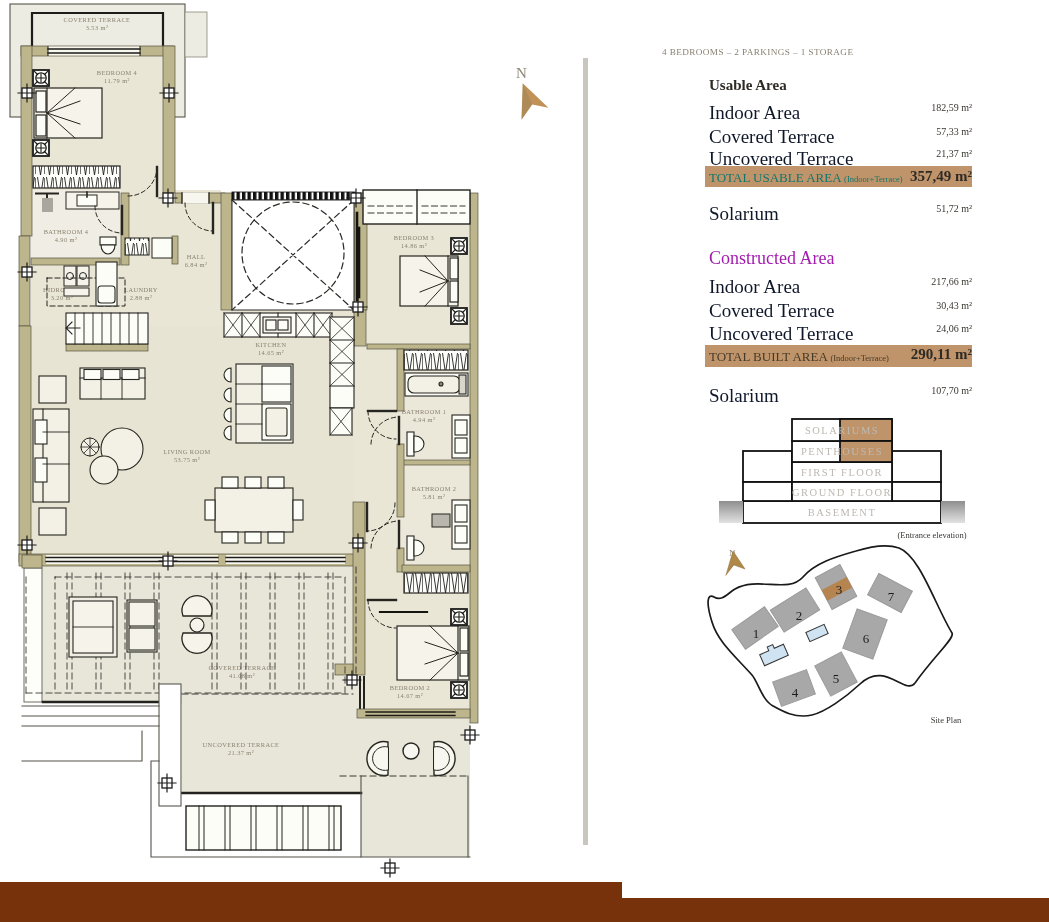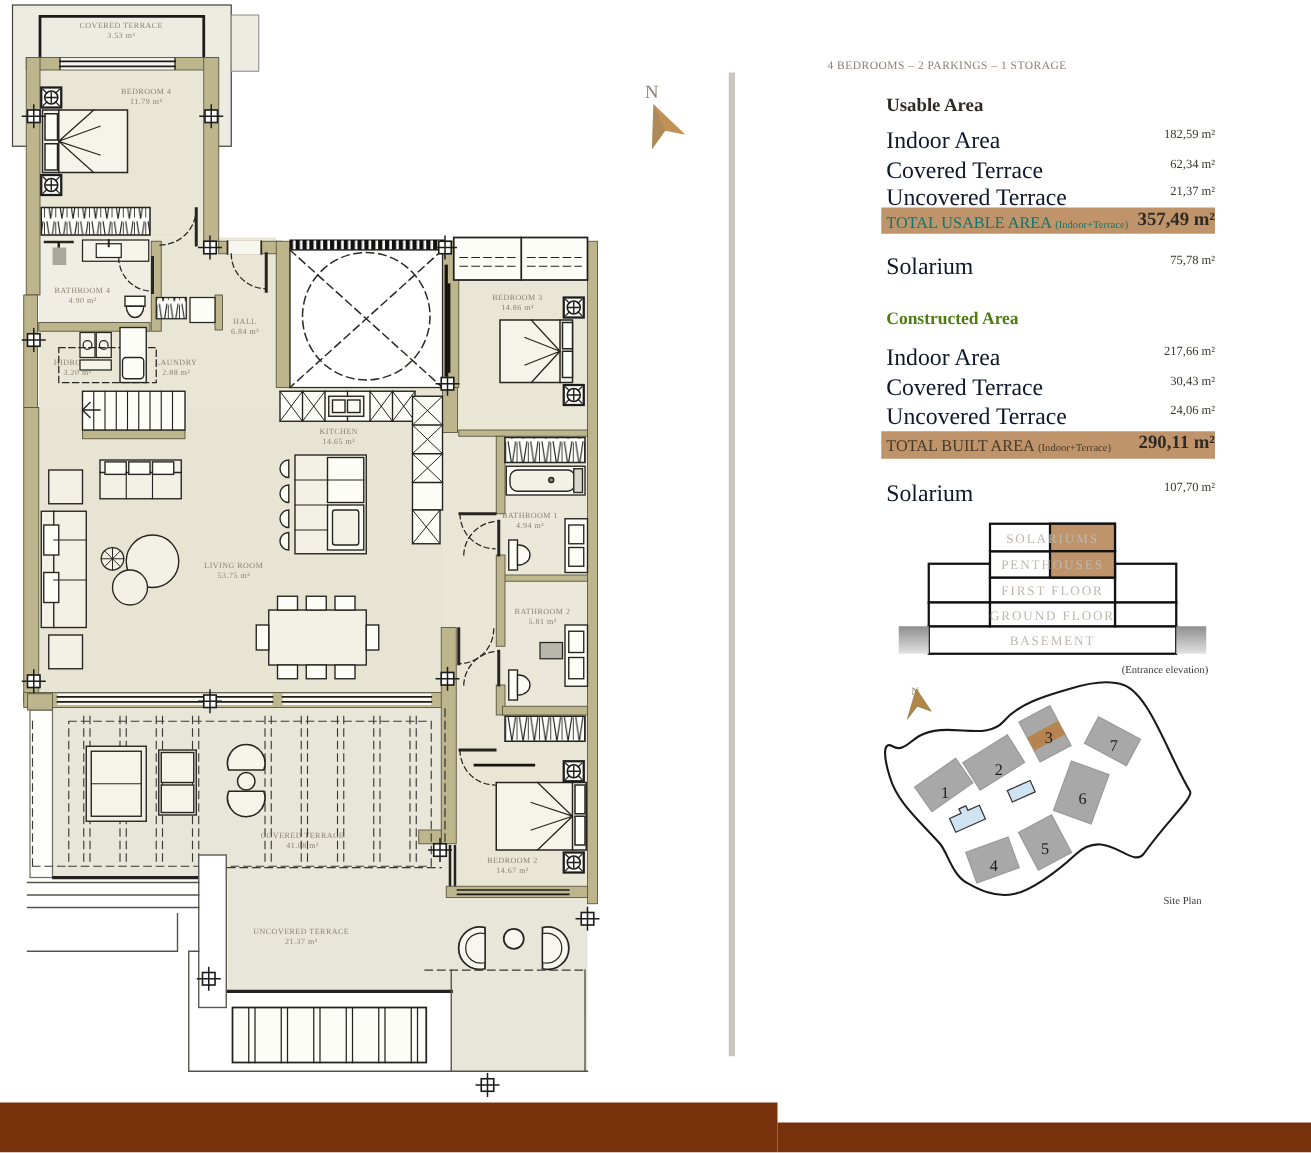--- a/index.html
+++ b/index.html
@@ -565,32 +565,32 @@
 <div class="abs" style="left:588px;top:0;width:461px;height:880px">
 
 
 <div class="abs" style="left:74px;top:47px;width:370px;text-align:left;font-size:9.2px;letter-spacing:0.4px;color:#8a8173;white-space:nowrap">4 BEDROOMS – 2 PARKINGS – 1 STORAGE</div>
 
 <div class="abs" style="left:121px;top:77px;font-size:15px;font-weight:bold;color:#2e2b25">Usable Area</div>
 
 <div class="abs rowlab" style="left:121px;top:102px">Indoor Area</div>
     <div class="abs rowval" style="left:200px;top:102px;width:184px">182,59 m²</div>
 <div class="abs rowlab" style="left:121px;top:126px">Covered Terrace</div>
-    <div class="abs rowval" style="left:200px;top:126px;width:184px">62,34 m²</div>
+    <div class="abs rowval" style="left:200px;top:126px;width:184px">57,33 m²</div>
 <div class="abs rowlab" style="left:121px;top:148px">Uncovered Terrace</div>
     <div class="abs rowval" style="left:200px;top:148px;width:184px">21,37 m²</div>
 
 <div class="abs" style="left:117px;top:166px;width:267px;height:21px;background:#c0946a"></div>
 <div class="abs" style="left:121px;top:170px;font-size:13px;color:#0f766e">TOTAL USABLE AREA <span style="font-size:8.5px">(Indoor+Terrace)</span></div>
 <div class="abs" style="left:200px;top:168px;width:184px;text-align:right;font-size:15px;font-weight:bold;color:#2e2b25">357,49 m²</div>
 
 <div class="abs rowlab" style="left:121px;top:203px">Solarium</div>
-    <div class="abs rowval" style="left:200px;top:203px;width:184px">75,78 m²</div>
-
-<div class="abs" style="left:121px;top:248px;font-size:14px;font-weight:bold;color:#4d7c0f">Constructed Area</div>
+    <div class="abs rowval" style="left:200px;top:203px;width:184px">51,72 m²</div>
+
+<div class="abs" style="left:121px;top:248px;font-size:18px;font-weight:normal;color:#a21caf">Constructed Area</div>
 
 <div class="abs rowlab" style="left:121px;top:276px">Indoor Area</div>
     <div class="abs rowval" style="left:200px;top:276px;width:184px">217,66 m²</div>
 <div class="abs rowlab" style="left:121px;top:300px">Covered Terrace</div>
     <div class="abs rowval" style="left:200px;top:300px;width:184px">30,43 m²</div>
 <div class="abs rowlab" style="left:121px;top:323px">Uncovered Terrace</div>
     <div class="abs rowval" style="left:200px;top:323px;width:184px">24,06 m²</div>
 
 <div class="abs" style="left:117px;top:345px;width:267px;height:22px;background:#c0946a"></div>
 <div class="abs" style="left:121px;top:349px;font-size:13px;color:#453a28">TOTAL BUILT AREA <span style="font-size:8.5px">(Indoor+Terrace)</span></div>

